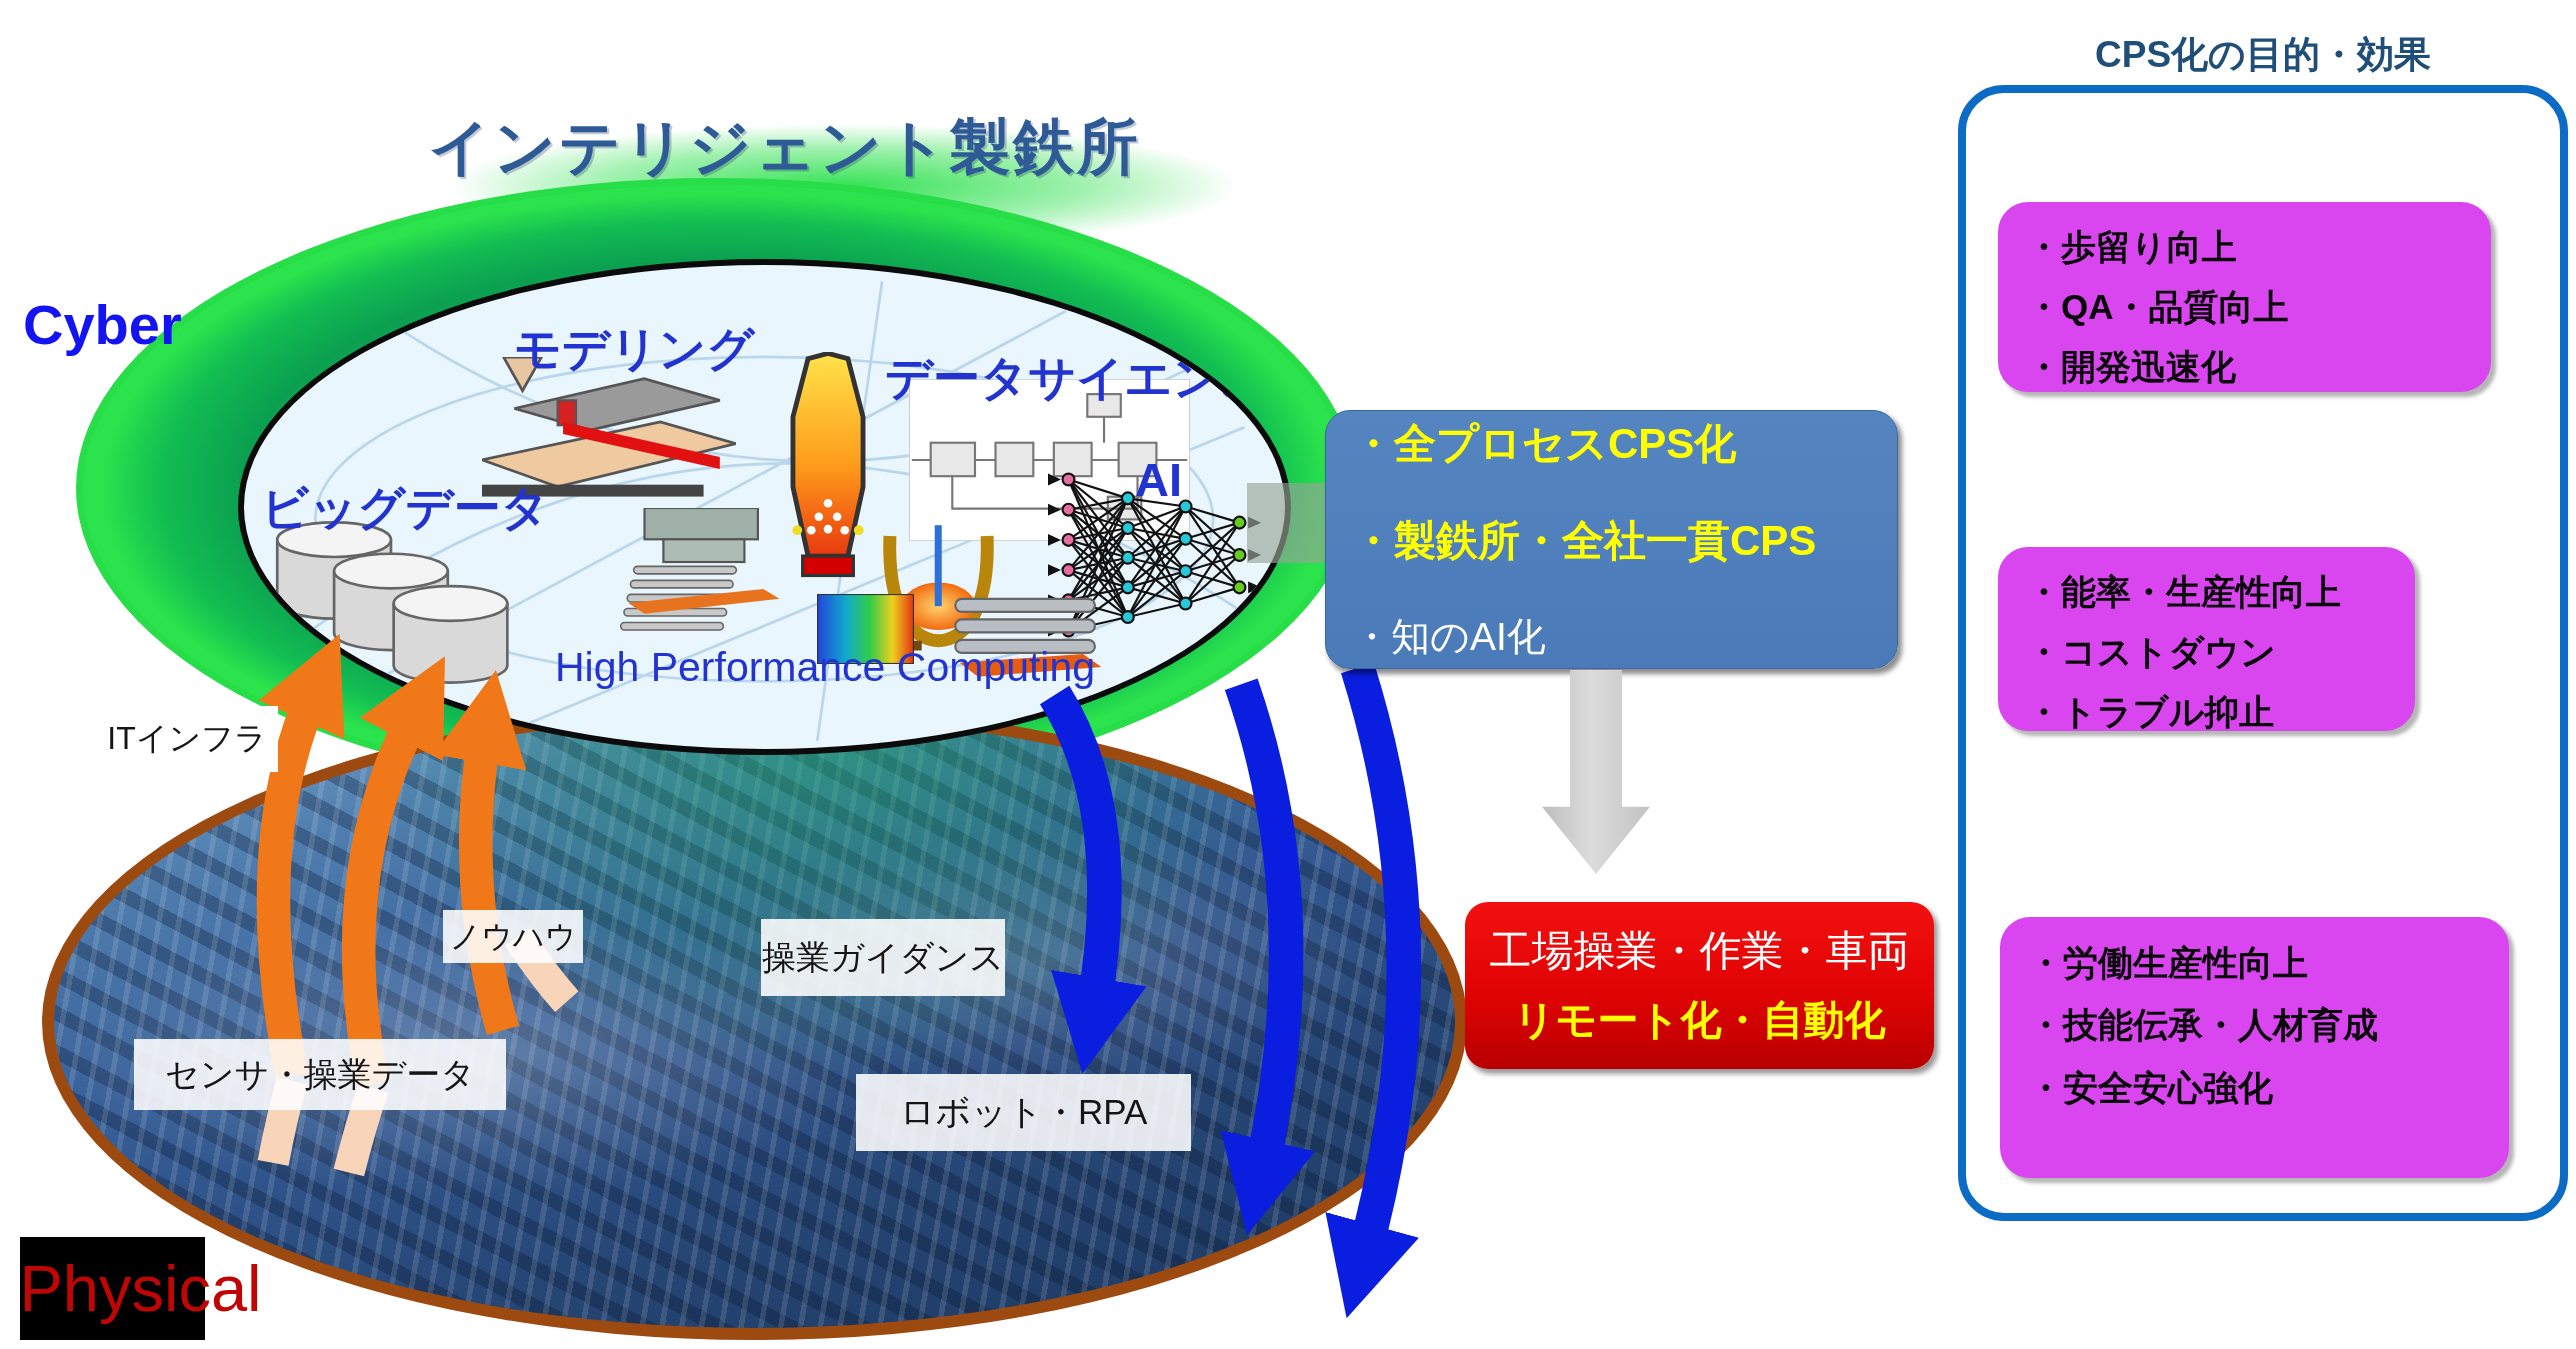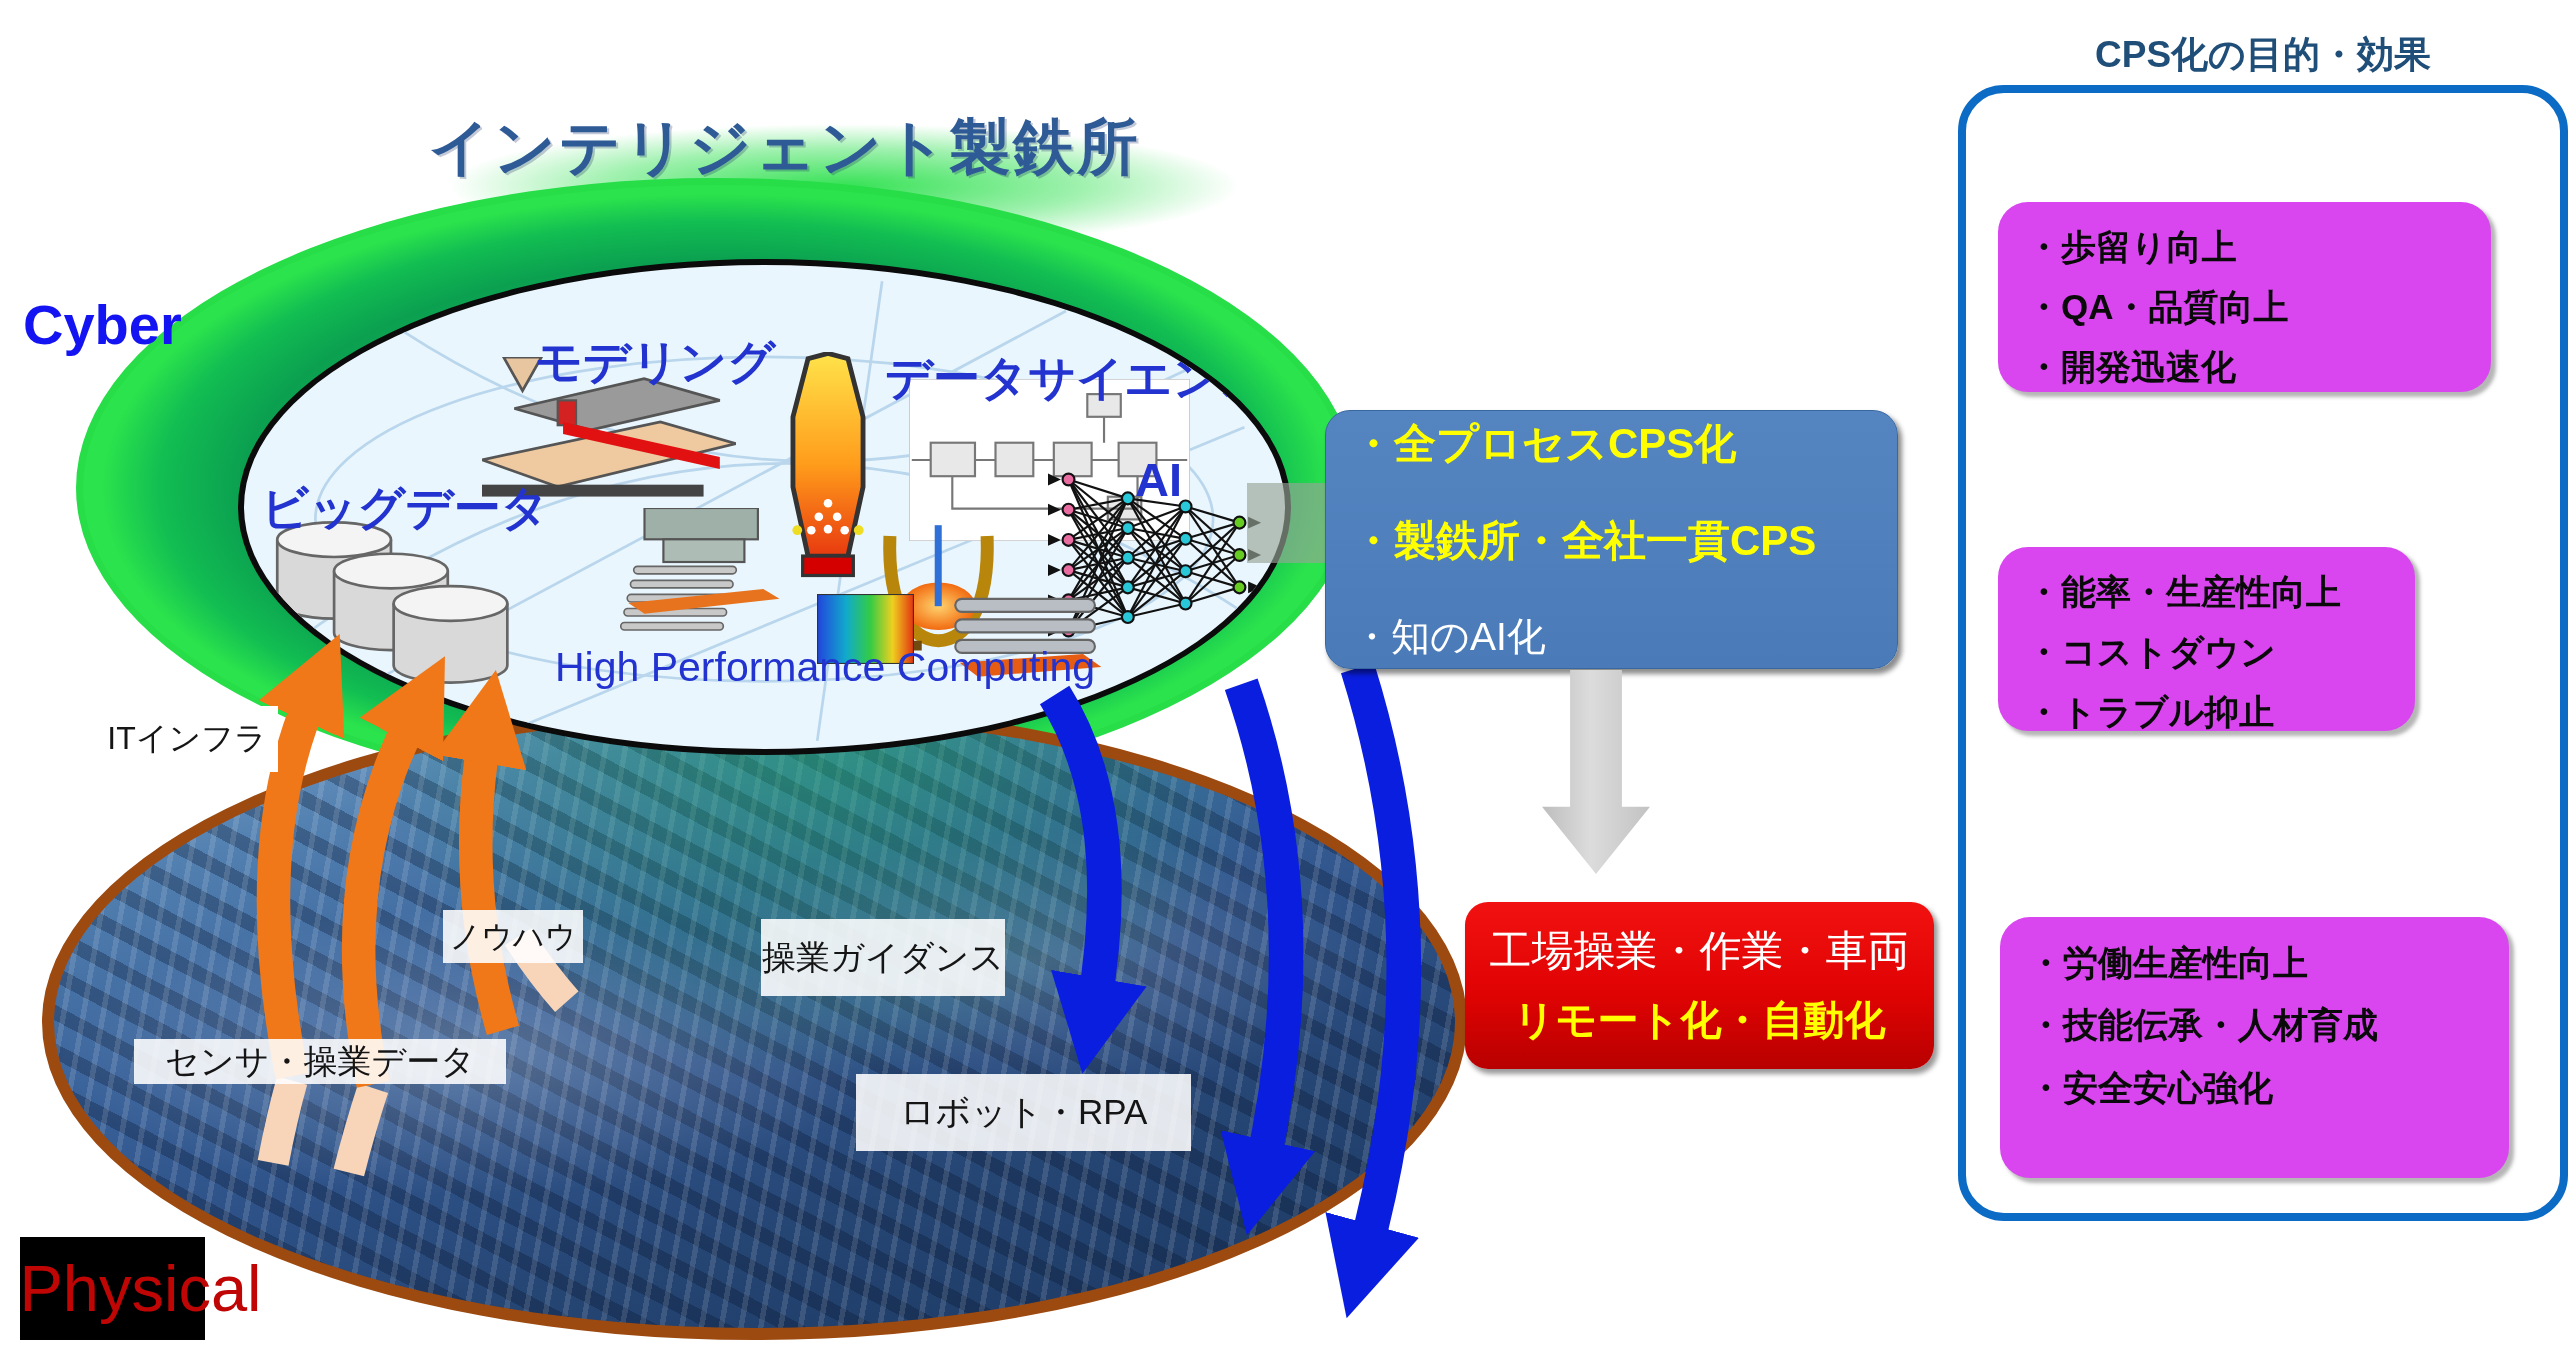--- a/index.html
+++ b/index.html
@@ -303,21 +303,21 @@
       <svg width="157" height="92" viewBox="0 0 290 170">
         <g fill="#B9BEC4" stroke="#666" stroke-width="4">
           <rect x="6" y="20" width="258" height="24" rx="12"></rect>
             <rect x="6" y="58" width="258" height="24" rx="12"></rect>
           <rect x="6" y="96" width="258" height="24" rx="12"></rect>
         </g>
         <polygon points="14,138 242,122 276,146 48,164" fill="#E65C12"></polygon>
       </svg>
     </span>
 
-    <div class="abs zone-label" style="left:270px;top:66px;font-size:47px;margin-left:21px;">モデリング</div>
+    <div class="abs zone-label" style="left:270px;top:53px;font-size:47px;">モデリング</div>
     <div class="abs zone-label" style="left:641px;top:82px;font-size:47px;">データサイエンス</div>
     <div class="abs zone-label" style="left:17.3px;top:212px;font-size:47px;">ビッグデータ</div>
     <div class="abs zone-label" style="left:891px;top:187px;font-size:47px;">AI</div>
     <div class="abs zone-label" style="left:311px;top:379px;font-size:41px;font-weight:500;">High Performance Computing</div>
   </div>
 
   <div class="abs connector-band"></div>
 
   <svg class="abs overlay" width="2576" height="1350" viewBox="0 0 4763 2496">
     <defs>
@@ -343,21 +343,21 @@
 
     <g fill="none" stroke="#0A1EE0" stroke-width="64">
       <path d="M 1950 1285 Q 2085 1500 2022 1865" marker-end="url(#mb)"></path>
       <path d="M 2295 1265 Q 2440 1680 2332 2165" marker-end="url(#mb)"></path>
       <path d="M 2510 1235 Q 2675 1760 2522 2320" marker-end="url(#mb)"></path>
     </g>
   </svg>
 
   <div class="abs cyber-label">Cyber</div>
   <div class="abs tag" style="left:96px;top:706px;width:182px;height:66px;font-size:32px;background:#fff;">ITインフラ</div>
-  <div class="abs tag" style="left:134px;top:1039px;width:372px;height:45px;font-size:34px;">センサ・操業データ</div>
+  <div class="abs tag" style="left:134px;top:1039px;width:372px;height:71px;font-size:34px;">センサ・操業データ</div>
   <div class="abs tag" style="left:443px;top:910px;width:140px;height:53px;font-size:31px;">ノウハウ</div>
   <div class="abs tag" style="left:761px;top:919px;width:244px;height:77px;font-size:34px;">操業ガイダンス</div>
   <div class="abs tag" style="left:856px;top:1074px;width:335px;height:77px;font-size:35px;">ロボット・RPA</div>
   <div class="abs physical-box">
     <span>Physical</span>
   </div>
 
   <div class="abs cps-box">
     <div class="cps-line">・全プロセスCPS化</div>
     <div class="cps-line">・製鉄所・全社一貫CPS</div>

